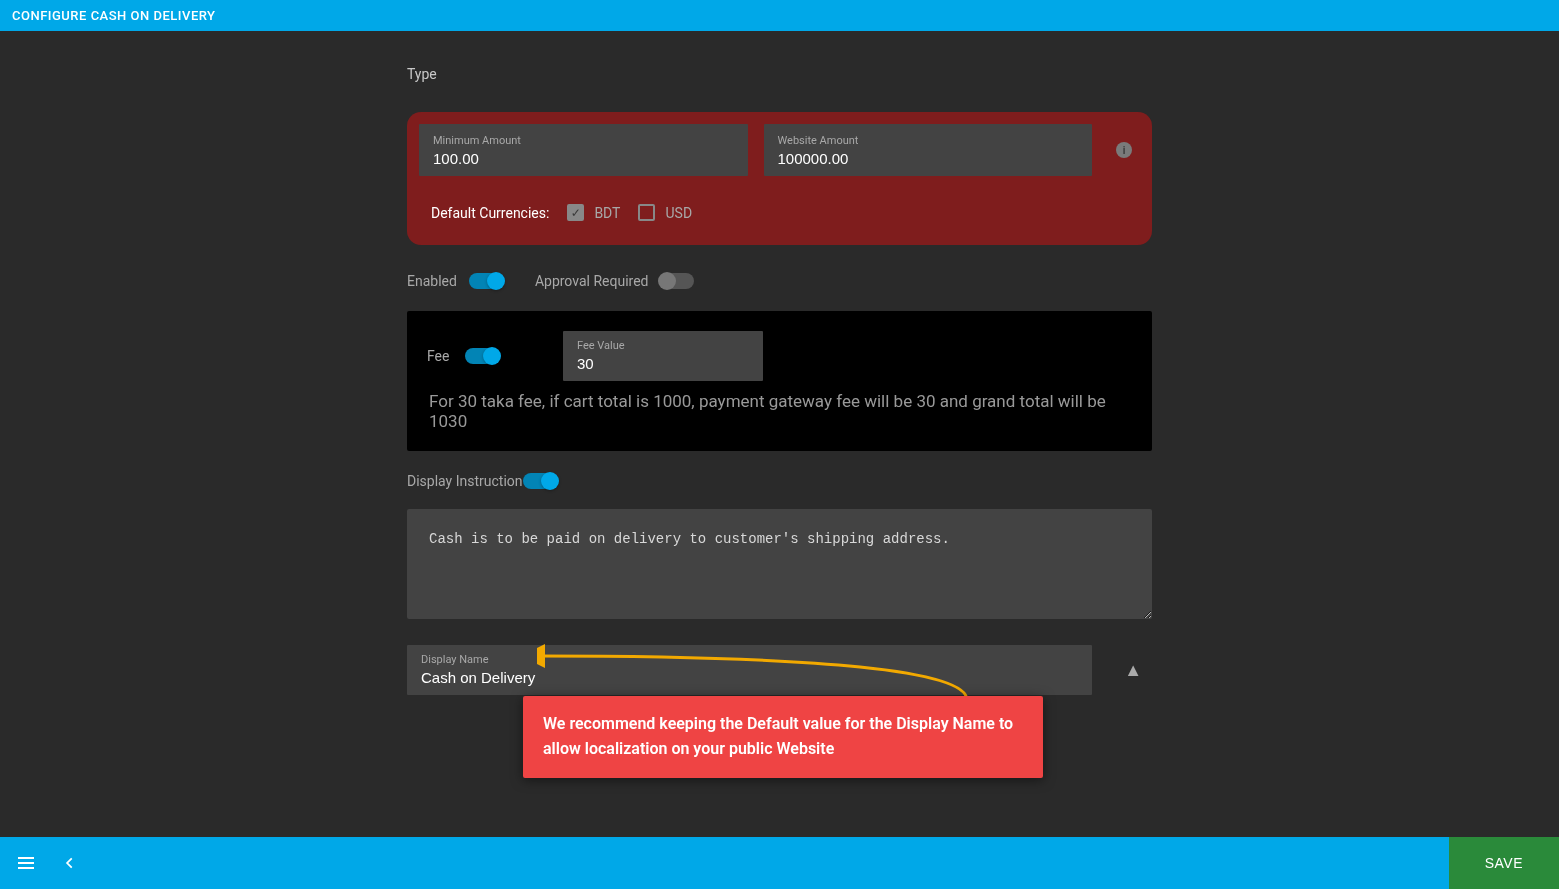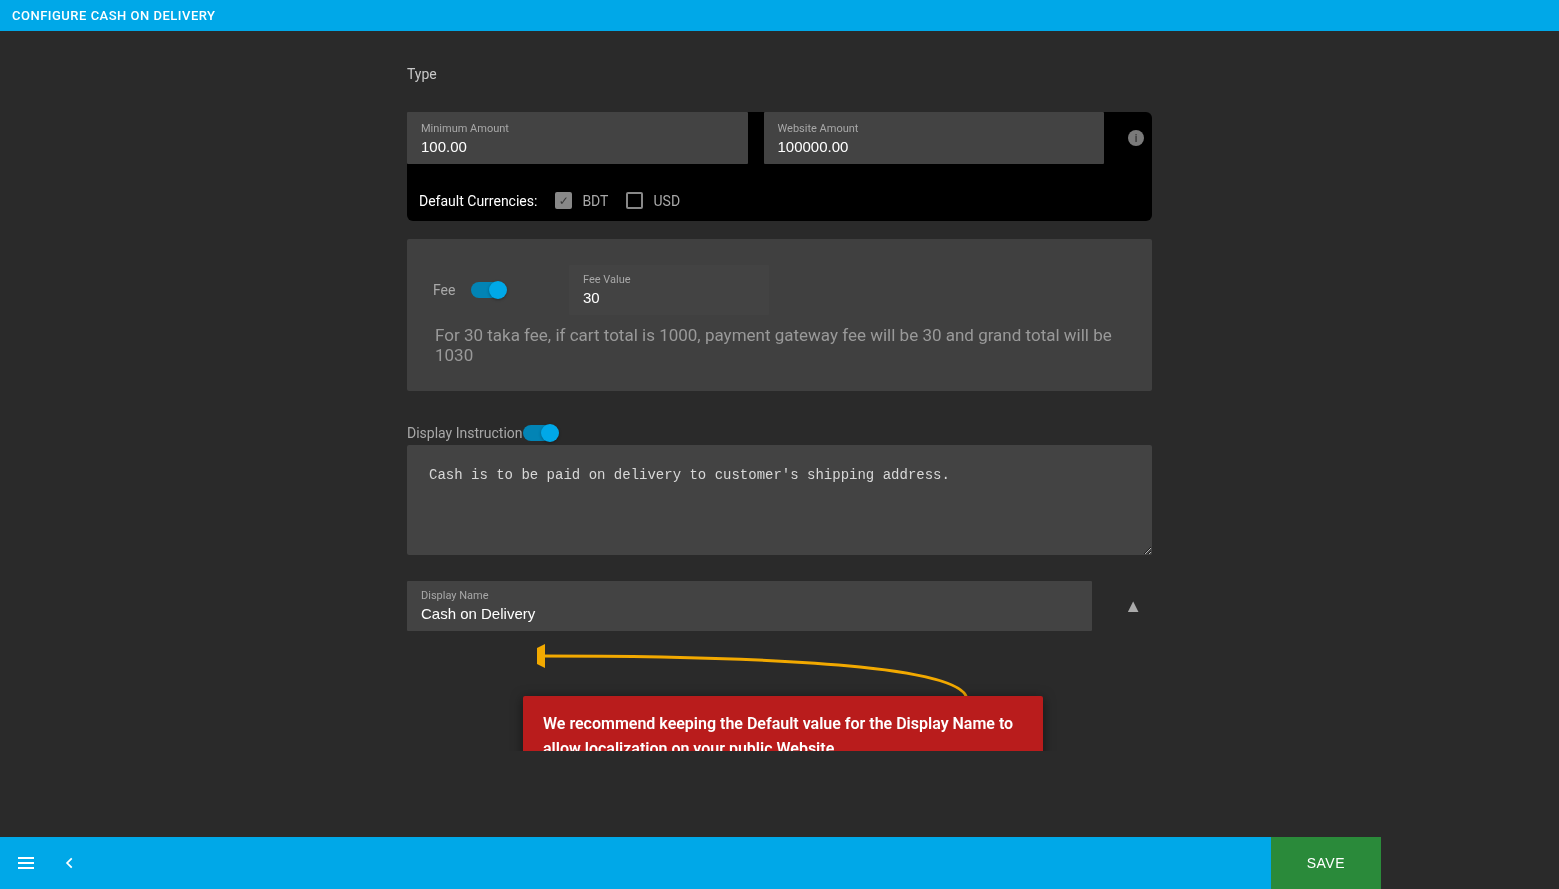--- a/index.html
+++ b/index.html
@@ -39,22 +39,23 @@
     .type-label {
       color: #c8c8c8;
       font-size: 14px;
     }
     .type-value {
       color: white;
       font-size: 19px;
       font-weight: 700;
     }
     .panel {
-      background: #000000;
-      border-radius: 6px;
+      background: #7f1d1d;
+      border-radius: 14px;
+      padding: 12px;
       margin-bottom: 18px;
     }
     .amount-row {
       display: flex;
       gap: 16px;
       align-items: center;
     }
     .field-box {
       background: #434343;
       padding: 10px 14px 8px 14px;
@@ -152,24 +153,24 @@
     .toggle.on::after {
       background: #00a8e8;
       right: -2px;
       box-shadow: 0 1px 3px rgba(0,0,0,0.3);
     }
     .toggle.off::after {
       background: #777;
       left: -2px;
     }
     .fee-panel {
-      background: #404040;
-      padding: 26px;
+      background: #000000;
+      padding: 20px;
       border-radius: 2px;
-      margin-bottom: 34px;
+      margin-bottom: 22px;
     }
     .fee-top-row {
       display: flex;
       align-items: center;
       gap: 16px;
     }
     .fee-left {
       display: flex;
       align-items: center;
       gap: 16px;
@@ -225,21 +226,21 @@
     .fee-help {
       color: #999;
       font-size: 17px;
       margin-top: 10px;
       padding-left: 2px;
     }
     .display-instr-row {
       display: flex;
       align-items: center;
       gap: 0;
-      margin-bottom: 4px;
+      margin-bottom: 20px;
     }
     .textarea {
       width: 100%;
       background: #434343;
       border: none;
       color: #d8d8d8;
       font-family: "Courier New", monospace;
       font-size: 14px;
       padding: 22px;
       height: 110px;
@@ -261,21 +262,21 @@
     }
     .warning-triangle {
       color: #aaa;
       font-size: 18px;
       padding: 0 10px;
     }
     .tooltip-box {
       position: absolute;
       top: 630px;
       left: 116px;
-      background: #b91c1c;
+      background: #ef4444;
       color: white;
       padding: 16px 20px;
       font-size: 16px;
       font-weight: 600;
       line-height: 1.55;
       width: 520px;
       border-radius: 2px;
       box-shadow: 0 2px 12px rgba(0,0,0,0.5);
       z-index: 10;
     }
@@ -284,21 +285,21 @@
       top: 574px;
       left: 130px;
       z-index: 9;
       pointer-events: none;
     }
     .footer-bar {
       position: fixed;
       bottom: 0;
       left: 0;
       right: 0;
-      width: 1381px;
+      width: 1559px;
       height: 52px;
       background: #00a8e8;
       display: flex;
       align-items: center;
       justify-content: space-between;
     }
     .footer-left {
       display: flex;
       align-items: center;
       gap: 8px;
@@ -364,20 +365,26 @@
           <div class="checkbox checked">✓</div>
           <span>BDT</span>
         </div>
         <div class="checkbox-wrap">
           <div class="checkbox"></div>
           <span>USD</span>
         </div>
       </div>
     </div>
 
+    <div class="toggle-row">
+      <span class="toggle-label">Enabled</span>
+      <div class="toggle on"></div>
+      <span class="toggle-label gap-large">Approval Required</span>
+      <div class="toggle off"></div>
+    </div>
 
     <div class="fee-panel">
       <div class="fee-top-row">
         <div class="fee-left">
           <span class="toggle-label">Fee</span>
           <div class="toggle on"></div>
         </div>
         <div class="fee-value-box">
           <div class="field-label">Fee Value</div>
           <input class="field-value" value="30" style="">

